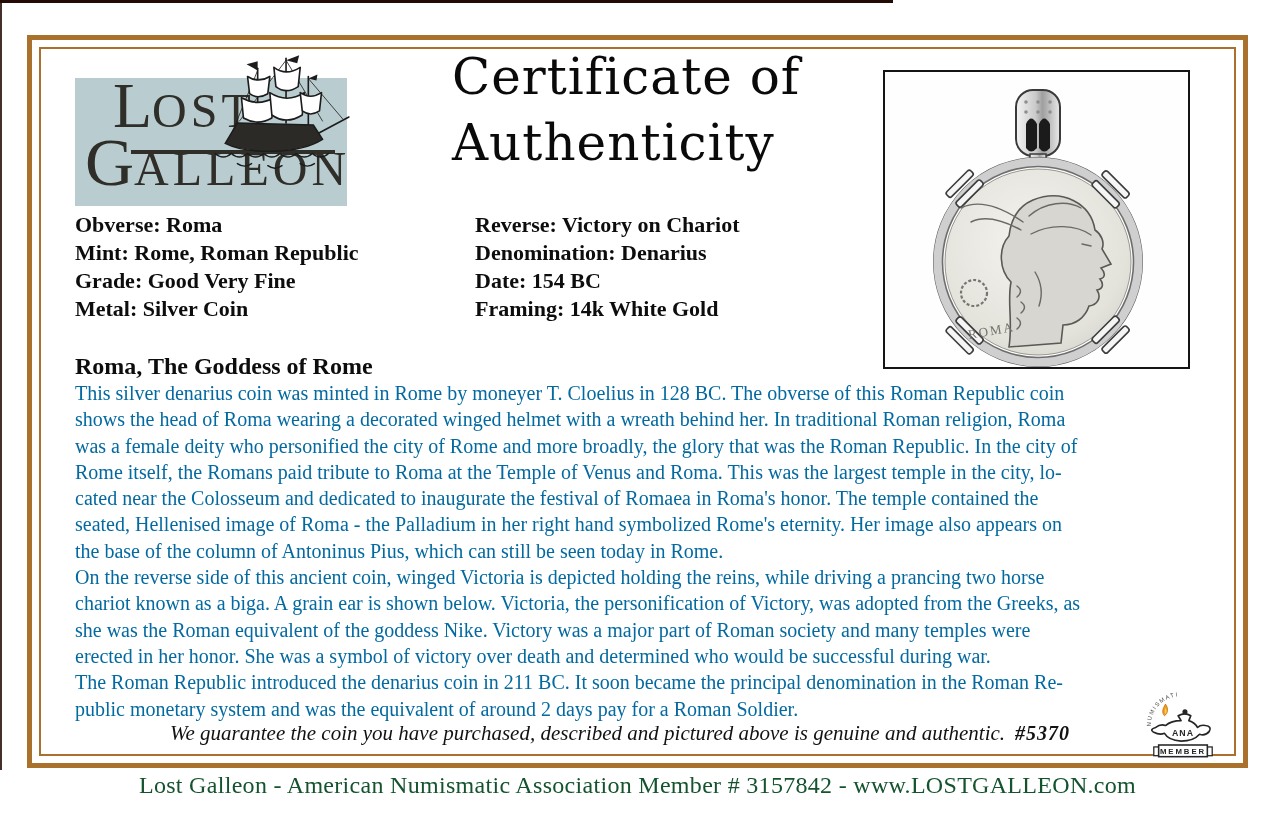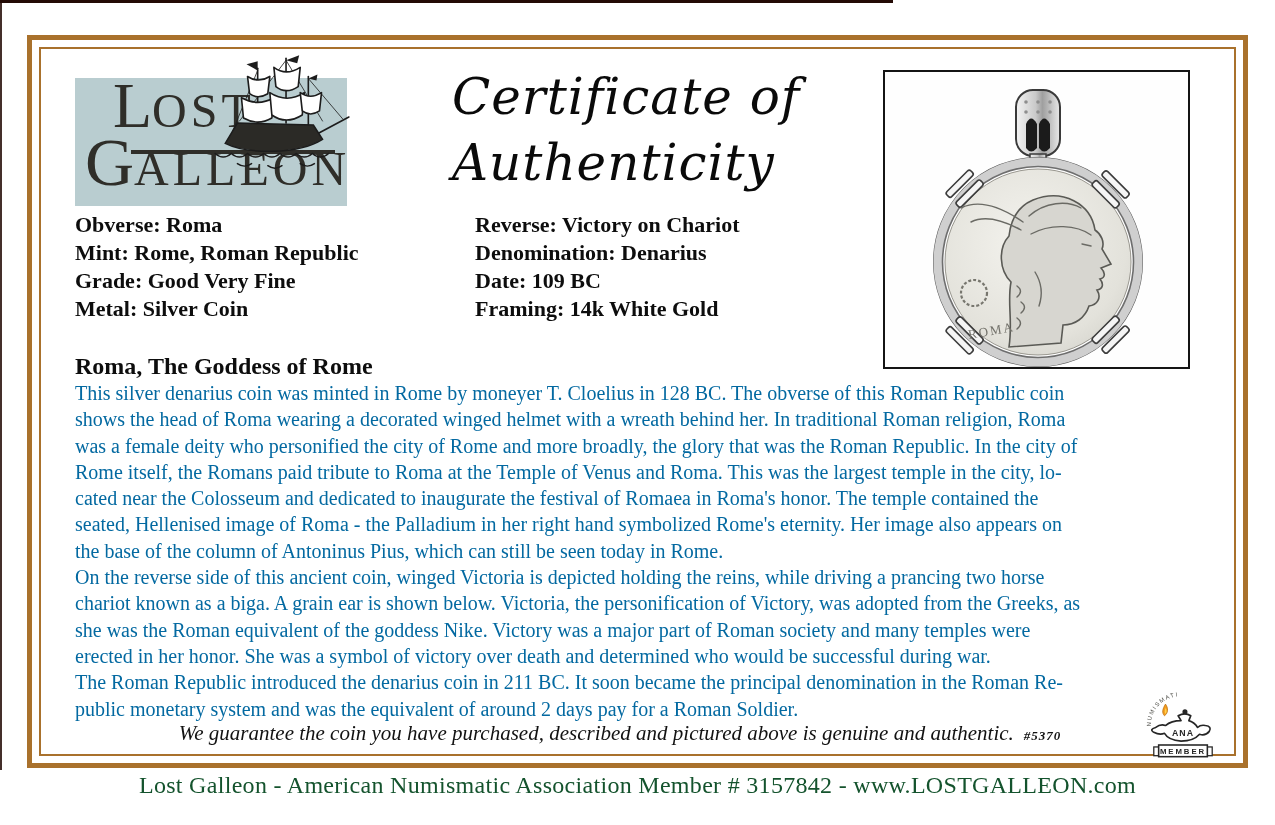--- a/index.html
+++ b/index.html
@@ -29,22 +29,22 @@
   .logo-line1 { position:absolute; left:38px; top:-4px; line-height:1; color:#2f2e29; white-space:nowrap; }
   .logo-line2 { position:absolute; left:10px; top:50px; line-height:1; color:#2f2e29; white-space:nowrap; }
   .logo-big   { font-size:64px; }
   .logo-line2 .logo-big { font-size:68px; }
   .logo-small { font-size:48px; letter-spacing:4px; }
   .logo-rule  { position:absolute; left:56px; top:72px; width:204px; height:4px; background:#2f2e29; }
   .logo-ship  { position:absolute; right:-12px; top:-26px; width:152px; height:130px; }
 
   
   .title {
-    position:absolute; left:452px; top:64px;
-    font-family:"DejaVu Serif", serif; font-style:italic;
+    position:absolute; left:452px; top:44px;
+    font-family:"DejaVu Serif", serif; 
     font-size:50px; line-height:66px; color:#0a0a0a; letter-spacing:1px;
   }
 
   
   .photo-box {
     position:absolute; left:883px; top:70px; width:303px; height:295px;
     background:#fefefe; border:2px solid #141414;
   }
   .photo-box svg { width:100%; height:100%; display:block; }
 
@@ -59,21 +59,21 @@
   
   .body-block { position:absolute; left:75px; top:352px; width:1150px; }
   .body-heading { font-weight:bold; font-size:24px; line-height:28px; color:#0d0d0d; }
   .body-para { font-size:20px; line-height:26.3px; color:#0369a1; white-space:pre-line; }
 
   
   .guarantee {
     position:absolute; left:85px; top:721px; width:1070px; text-align:center;
     font-style:italic; font-size:21px; color:#121212; white-space:nowrap;
   }
-  .guarantee-number { font-weight:bold; font-size:13px; margin-left:10px; letter-spacing:1px; }
+  .guarantee-number { font-weight:bold; font-size:20px; margin-left:10px; letter-spacing:1px; }
 
   
   .seal { position:absolute; left:1146px; top:691px; width:74px; height:71px; }
   .seal svg { width:100%; height:100%; display:block; }
 
   
   .footer {
     position:absolute; left:0; top:772px; width:1275px; text-align:center;
     color:#14532d; font-size:24px; letter-spacing:0.3px;
   }
@@ -216,21 +216,21 @@
 
   <div class="details-left">
     <div>Obverse: Roma</div>
     <div>Mint: Rome, Roman Republic</div>
     <div>Grade: Good Very Fine</div>
     <div>Metal: Silver Coin</div>
   </div>
   <div class="details-right">
     <div>Reverse: Victory on Chariot</div>
     <div>Denomination: Denarius</div>
-    <div>Date: 109 BC</div>
+    <div>Date: 154 BC</div>
     <div>Framing: 14k White Gold</div>
   </div>
 
   <div class="body-block">
     <div class="body-heading">Roma, The Goddess of Rome</div>
     <div class="body-para">This silver denarius coin was minted in Rome by moneyer T. Cloelius in 128 BC. The obverse of this Roman Republic coin
 shows the head of Roma wearing a decorated winged helmet with a wreath behind her. In traditional Roman religion, Roma
 was a female deity who personified the city of Rome and more broadly, the glory that was the Roman Republic. In the city of
 Rome itself, the Romans paid tribute to Roma at the Temple of Venus and Roma. This was the largest temple in the city, lo-
 cated near the Colosseum and dedicated to inaugurate the festival of Romaea in Roma's honor. The temple contained the

